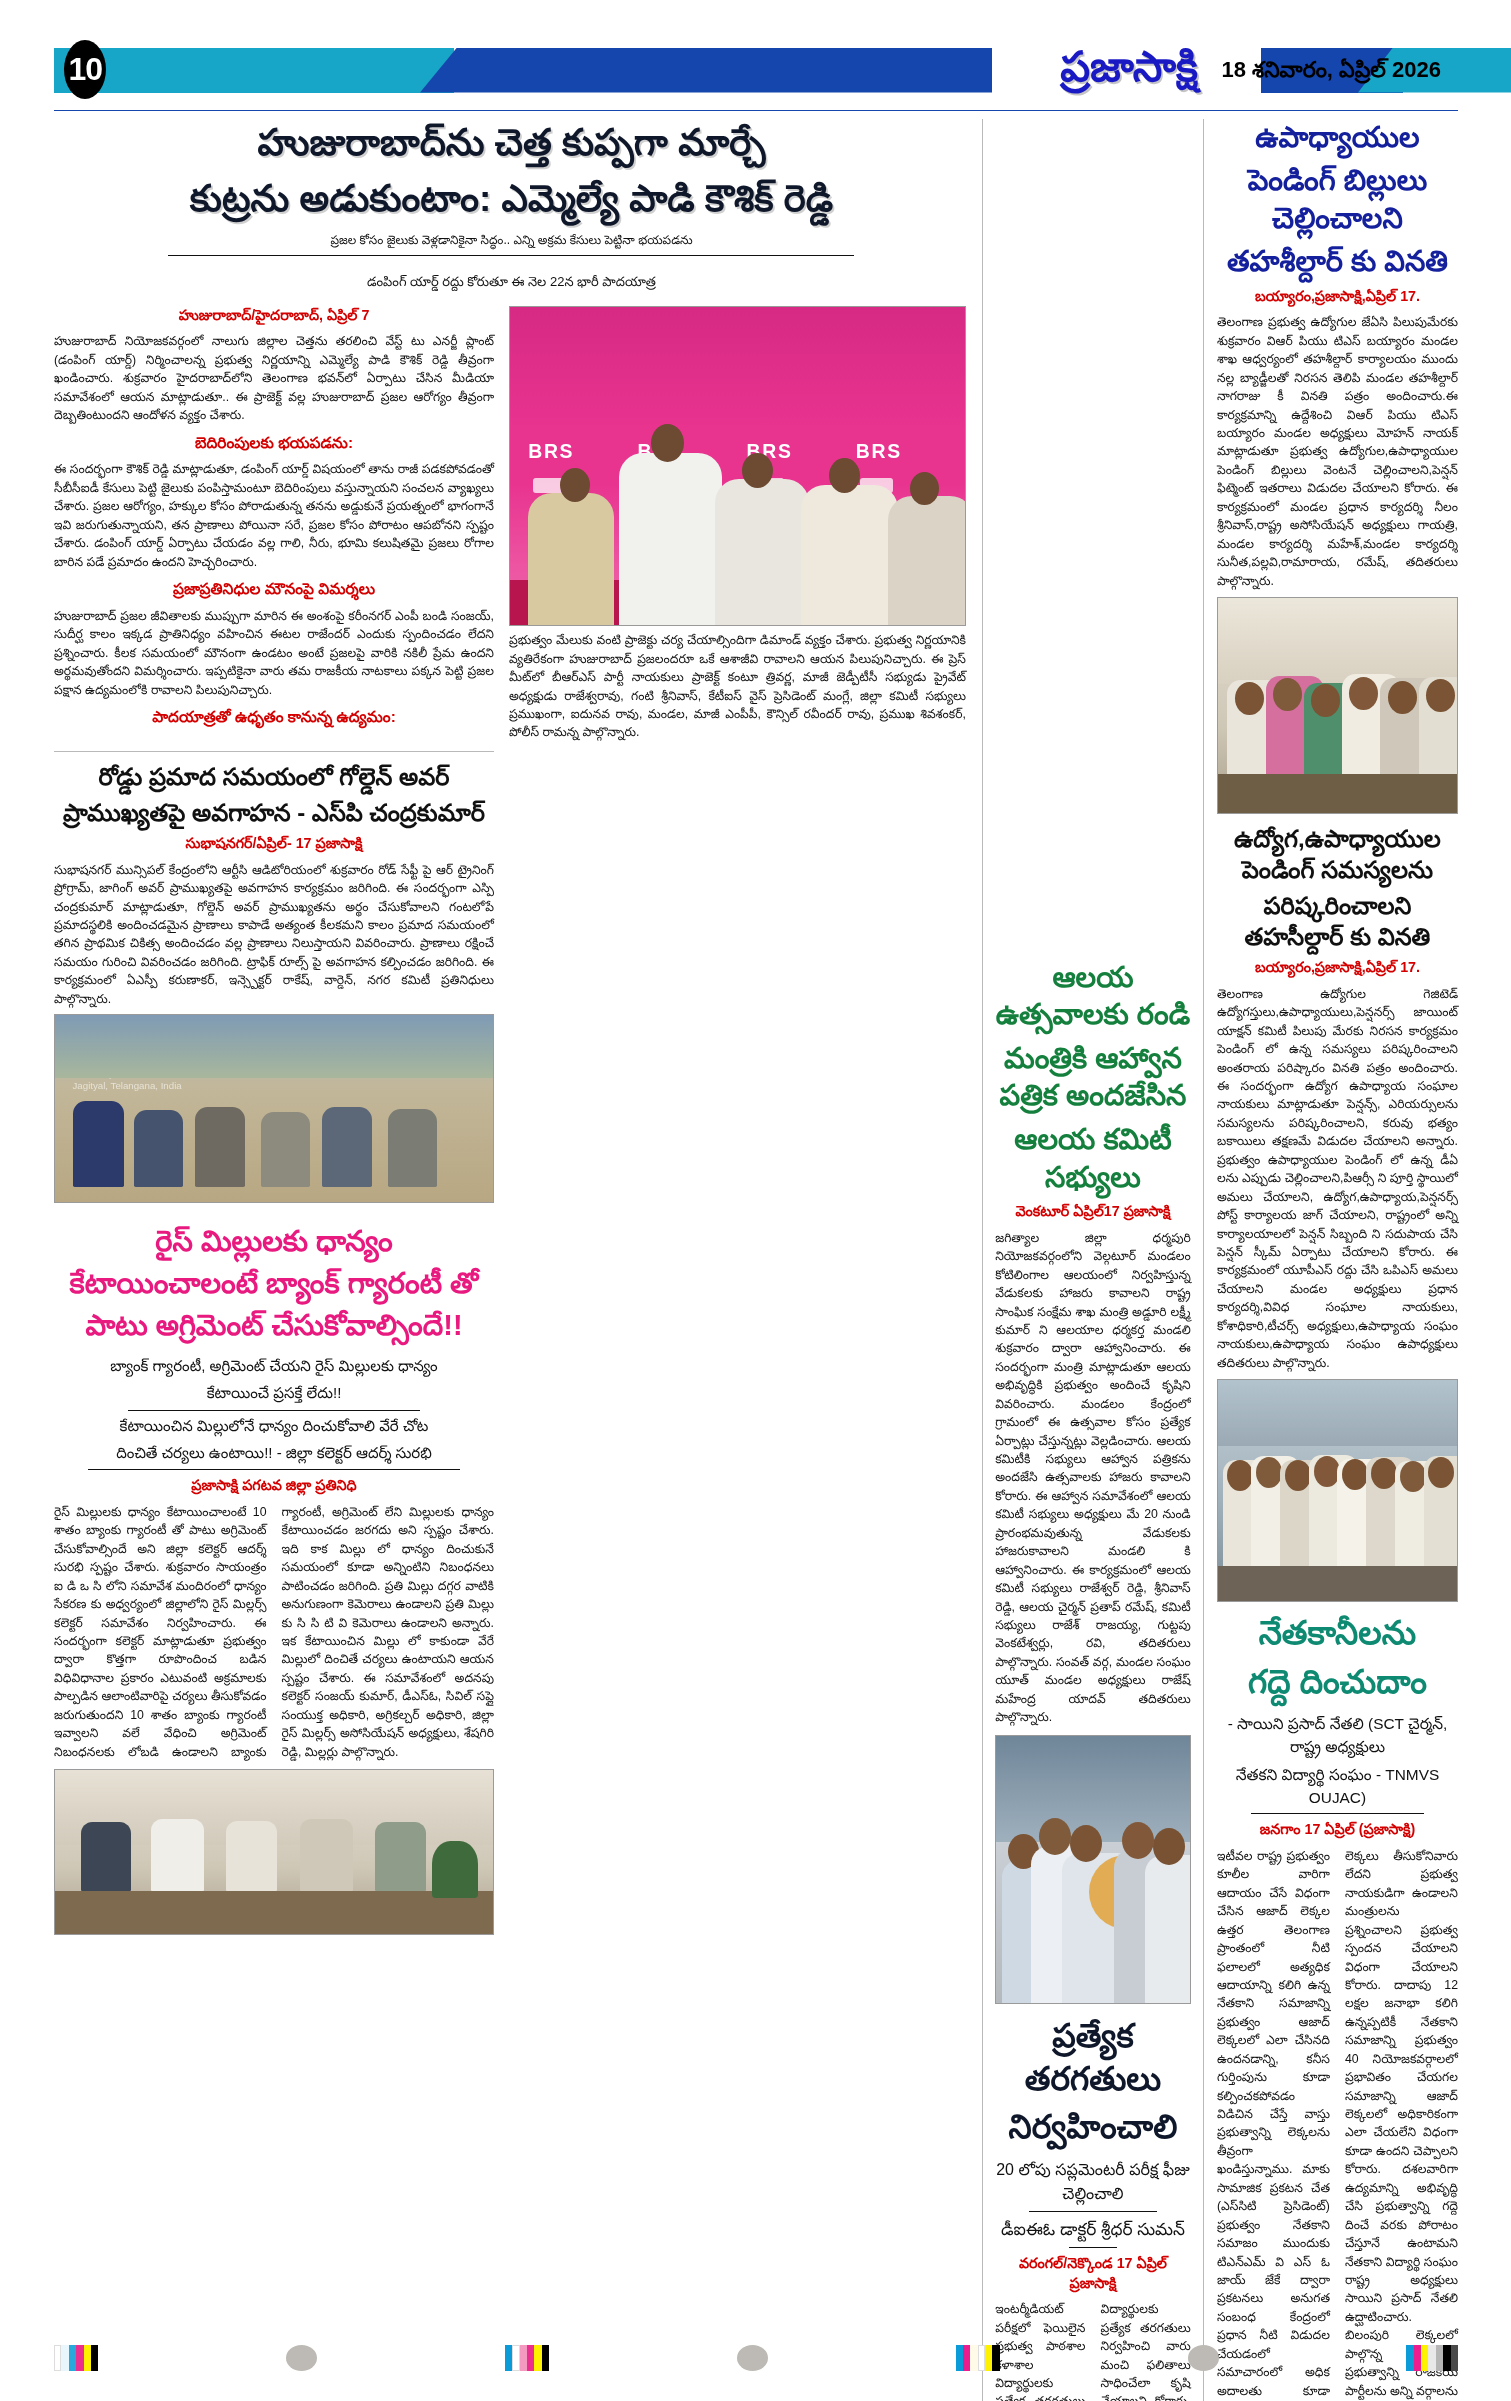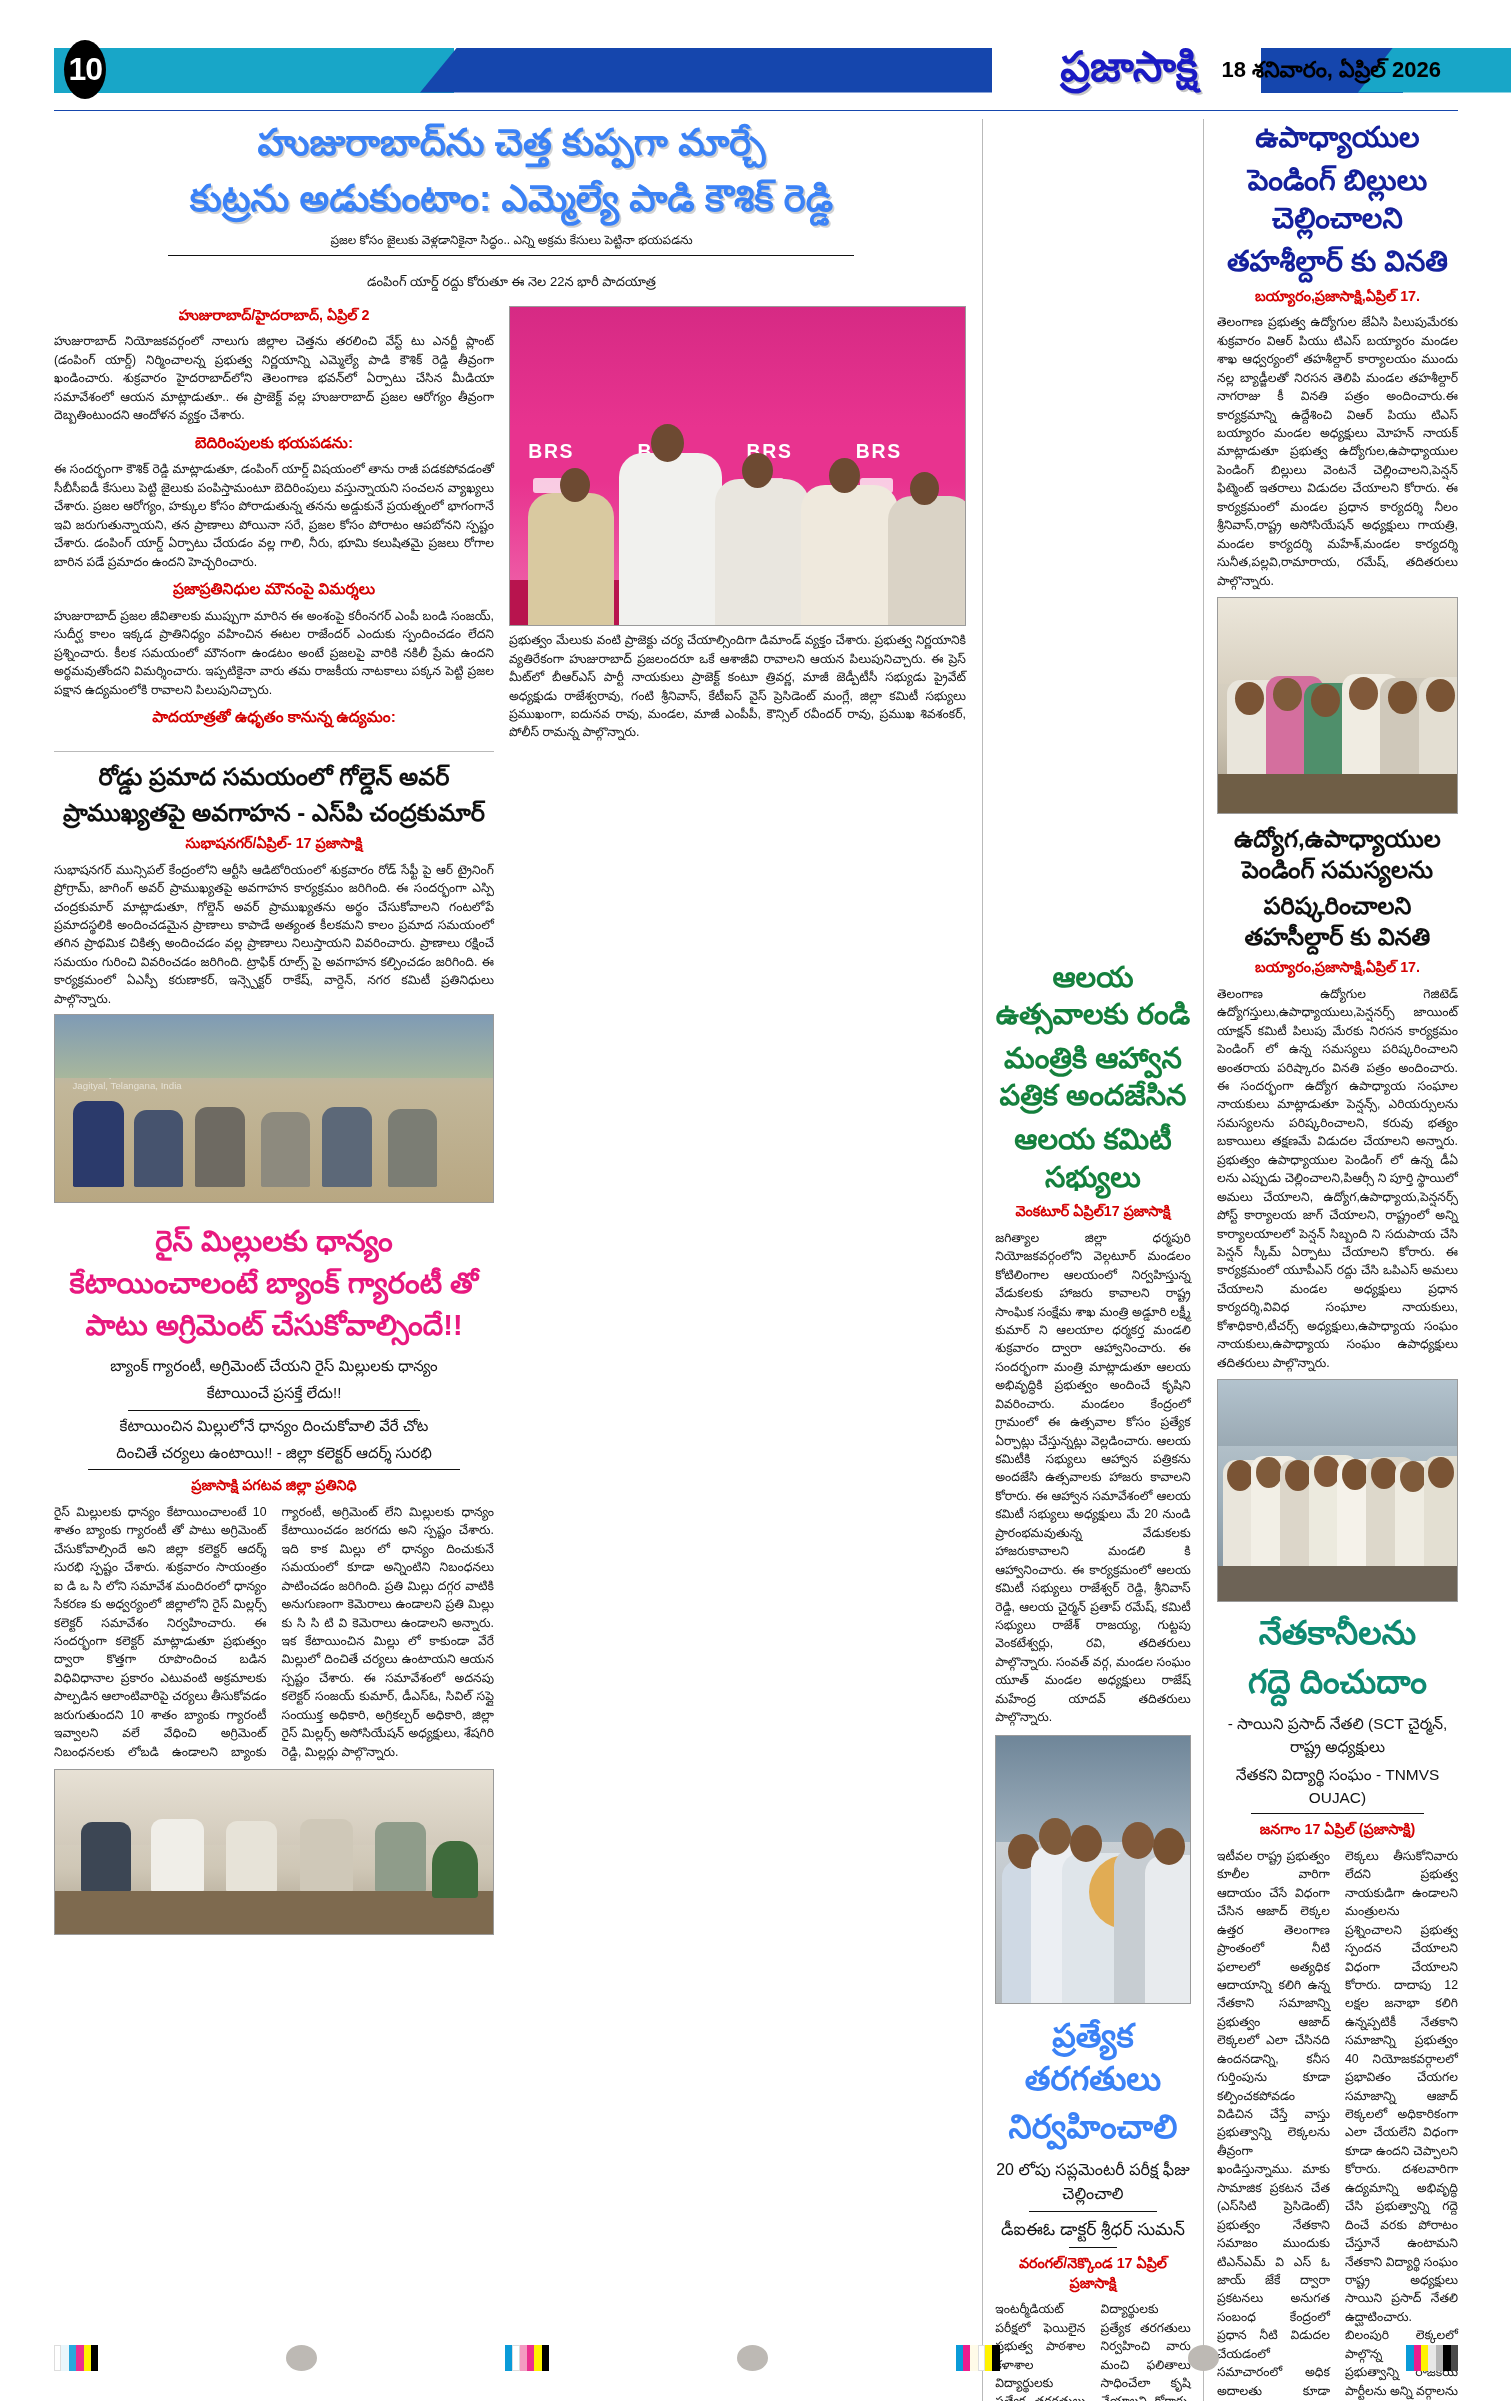--- a/index.html
+++ b/index.html
@@ -83,21 +83,21 @@
   .col { position: relative; padding: 0 12.6px; }
   .col.c1 { padding-left: 0; }
   .col.c2 { border-left: 1.1px solid #b9b9b9; }
   .col.c3 { border-left: 1.1px solid #b9b9b9; padding-right: 0; }
 
   
   .hl {
     text-align: center; font-weight: bold; line-height: 1.3;
     font-family: "Liberation Sans", sans-serif;
   }
-  .hl-purple  { color: #3b82f6; }
+  .hl-purple  { color: #0f172a; }
   .hl-navy    { color: #15219c; }
   .hl-black   { color: #111; }
   .hl-green   { color: #15803d; }
   .hl-teal    { color: #0f8a72; }
   .hl-pink    { color: #e8197f; }
 
   .h-xxl { font-size: 37px; }
   .h-xl  { font-size: 33px; }
   .h-lg  { font-size: 29px; }
   .h-md  { font-size: 24px; }
@@ -206,21 +206,21 @@
       <div>
         <div class="hl hl-purple h-xxl shadow-hl" style="width:915px;">హుజురాబాద్‌ను చెత్త కుప్పగా మార్చే</div>
         <div class="hl hl-purple h-xxl shadow-hl" style="width:915px;margin-top:8px;">కుట్రను అడుకుంటాం: ఎమ్మెల్యే పాడి కౌశిక్ రెడ్డి</div>
         <div class="subhead" style="width:915px;margin-top:9.1px;font-size:12px;">ప్రజల కోసం జైలుకు వెళ్లడానికైనా సిద్ధం.. ఎన్ని అక్రమ కేసులు పెట్టినా భయపడను</div>
         <div style="width:686px;margin:5.7px auto 0 114px;border-top:1.1px solid #111;"></div>
         <div class="subhead" style="width:915px;margin-top:17px;font-size:13px;">డంపింగ్ యార్డ్ రద్దు కోరుతూ ఈ నెల 22న భారీ పాదయాత్ర</div>
       </div>
 
       <div style="width:915px;margin-top:8px;display:flex;gap:15px;">
         <div style="width:440px;">
-          <div class="dateline">హుజురాబాద్/హైదరాబాద్, ఏప్రిల్ 2</div>
+          <div class="dateline">హుజురాబాద్/హైదరాబాద్, ఏప్రిల్ 7</div>
           <div class="body">హుజురాబాద్ నియోజకవర్గంలో నాలుగు జిల్లాల చెత్తను తరలించి వేస్ట్ టు ఎనర్జీ ప్లాంట్ (డంపింగ్ యార్డ్) నిర్మించాలన్న ప్రభుత్వ నిర్ణయాన్ని ఎమ్మెల్యే పాడి కౌశిక్ రెడ్డి తీవ్రంగా ఖండించారు. శుక్రవారం హైదరాబాద్‌లోని తెలంగాణ భవన్‌లో ఏర్పాటు చేసిన మీడియా సమావేశంలో ఆయన మాట్లాడుతూ.. ఈ ప్రాజెక్ట్ వల్ల హుజురాబాద్ ప్రజల ఆరోగ్యం తీవ్రంగా దెబ్బతింటుందని ఆందోళన వ్యక్తం చేశారు.</div>
           <div class="redsub">బెదిరింపులకు భయపడను:</div>
           <div class="body">ఈ సందర్భంగా కౌశిక్ రెడ్డి మాట్లాడుతూ, డంపింగ్ యార్డ్ విషయంలో తాను రాజీ పడకపోవడంతో సీబీసీఐడీ కేసులు పెట్టి జైలుకు పంపిస్తామంటూ బెదిరింపులు వస్తున్నాయని సంచలన వ్యాఖ్యలు చేశారు. ప్రజల ఆరోగ్యం, హక్కుల కోసం పోరాడుతున్న తనను అడ్డుకునే ప్రయత్నంలో భాగంగానే ఇవి జరుగుతున్నాయని, తన ప్రాణాలు పోయినా సరే, ప్రజల కోసం పోరాటం ఆపబోనని స్పష్టం చేశారు. డంపింగ్ యార్డ్ ఏర్పాటు చేయడం వల్ల గాలి, నీరు, భూమి కలుషితమై ప్రజలు రోగాల బారిన పడే ప్రమాదం ఉందని హెచ్చరించారు.</div>
           <div class="redsub">ప్రజాప్రతినిధుల మౌనంపై విమర్శలు</div>
           <div class="body">హుజురాబాద్ ప్రజల జీవితాలకు ముప్పుగా మారిన ఈ అంశంపై కరీంనగర్ ఎంపీ బండి సంజయ్, సుదీర్ఘ కాలం ఇక్కడ ప్రాతినిధ్యం వహించిన ఈటల రాజేందర్ ఎందుకు స్పందించడం లేదని ప్రశ్నించారు. కీలక సమయంలో మౌనంగా ఉండటం అంటే ప్రజలపై వారికి నకిలీ ప్రేమ ఉందని అర్థమవుతోందని విమర్శించారు. ఇప్పటికైనా వారు తమ రాజకీయ నాటకాలు పక్కన పెట్టి ప్రజల పక్షాన ఉద్యమంలోకి రావాలని పిలుపునిచ్చారు.</div>
           <div class="redsub">పాదయాత్రతో ఉధృతం కానున్న ఉద్యమం:</div>
         </div>
         <div style="width:457px;">
 
           <div class="photo ph-brs" style="height:320px;">

